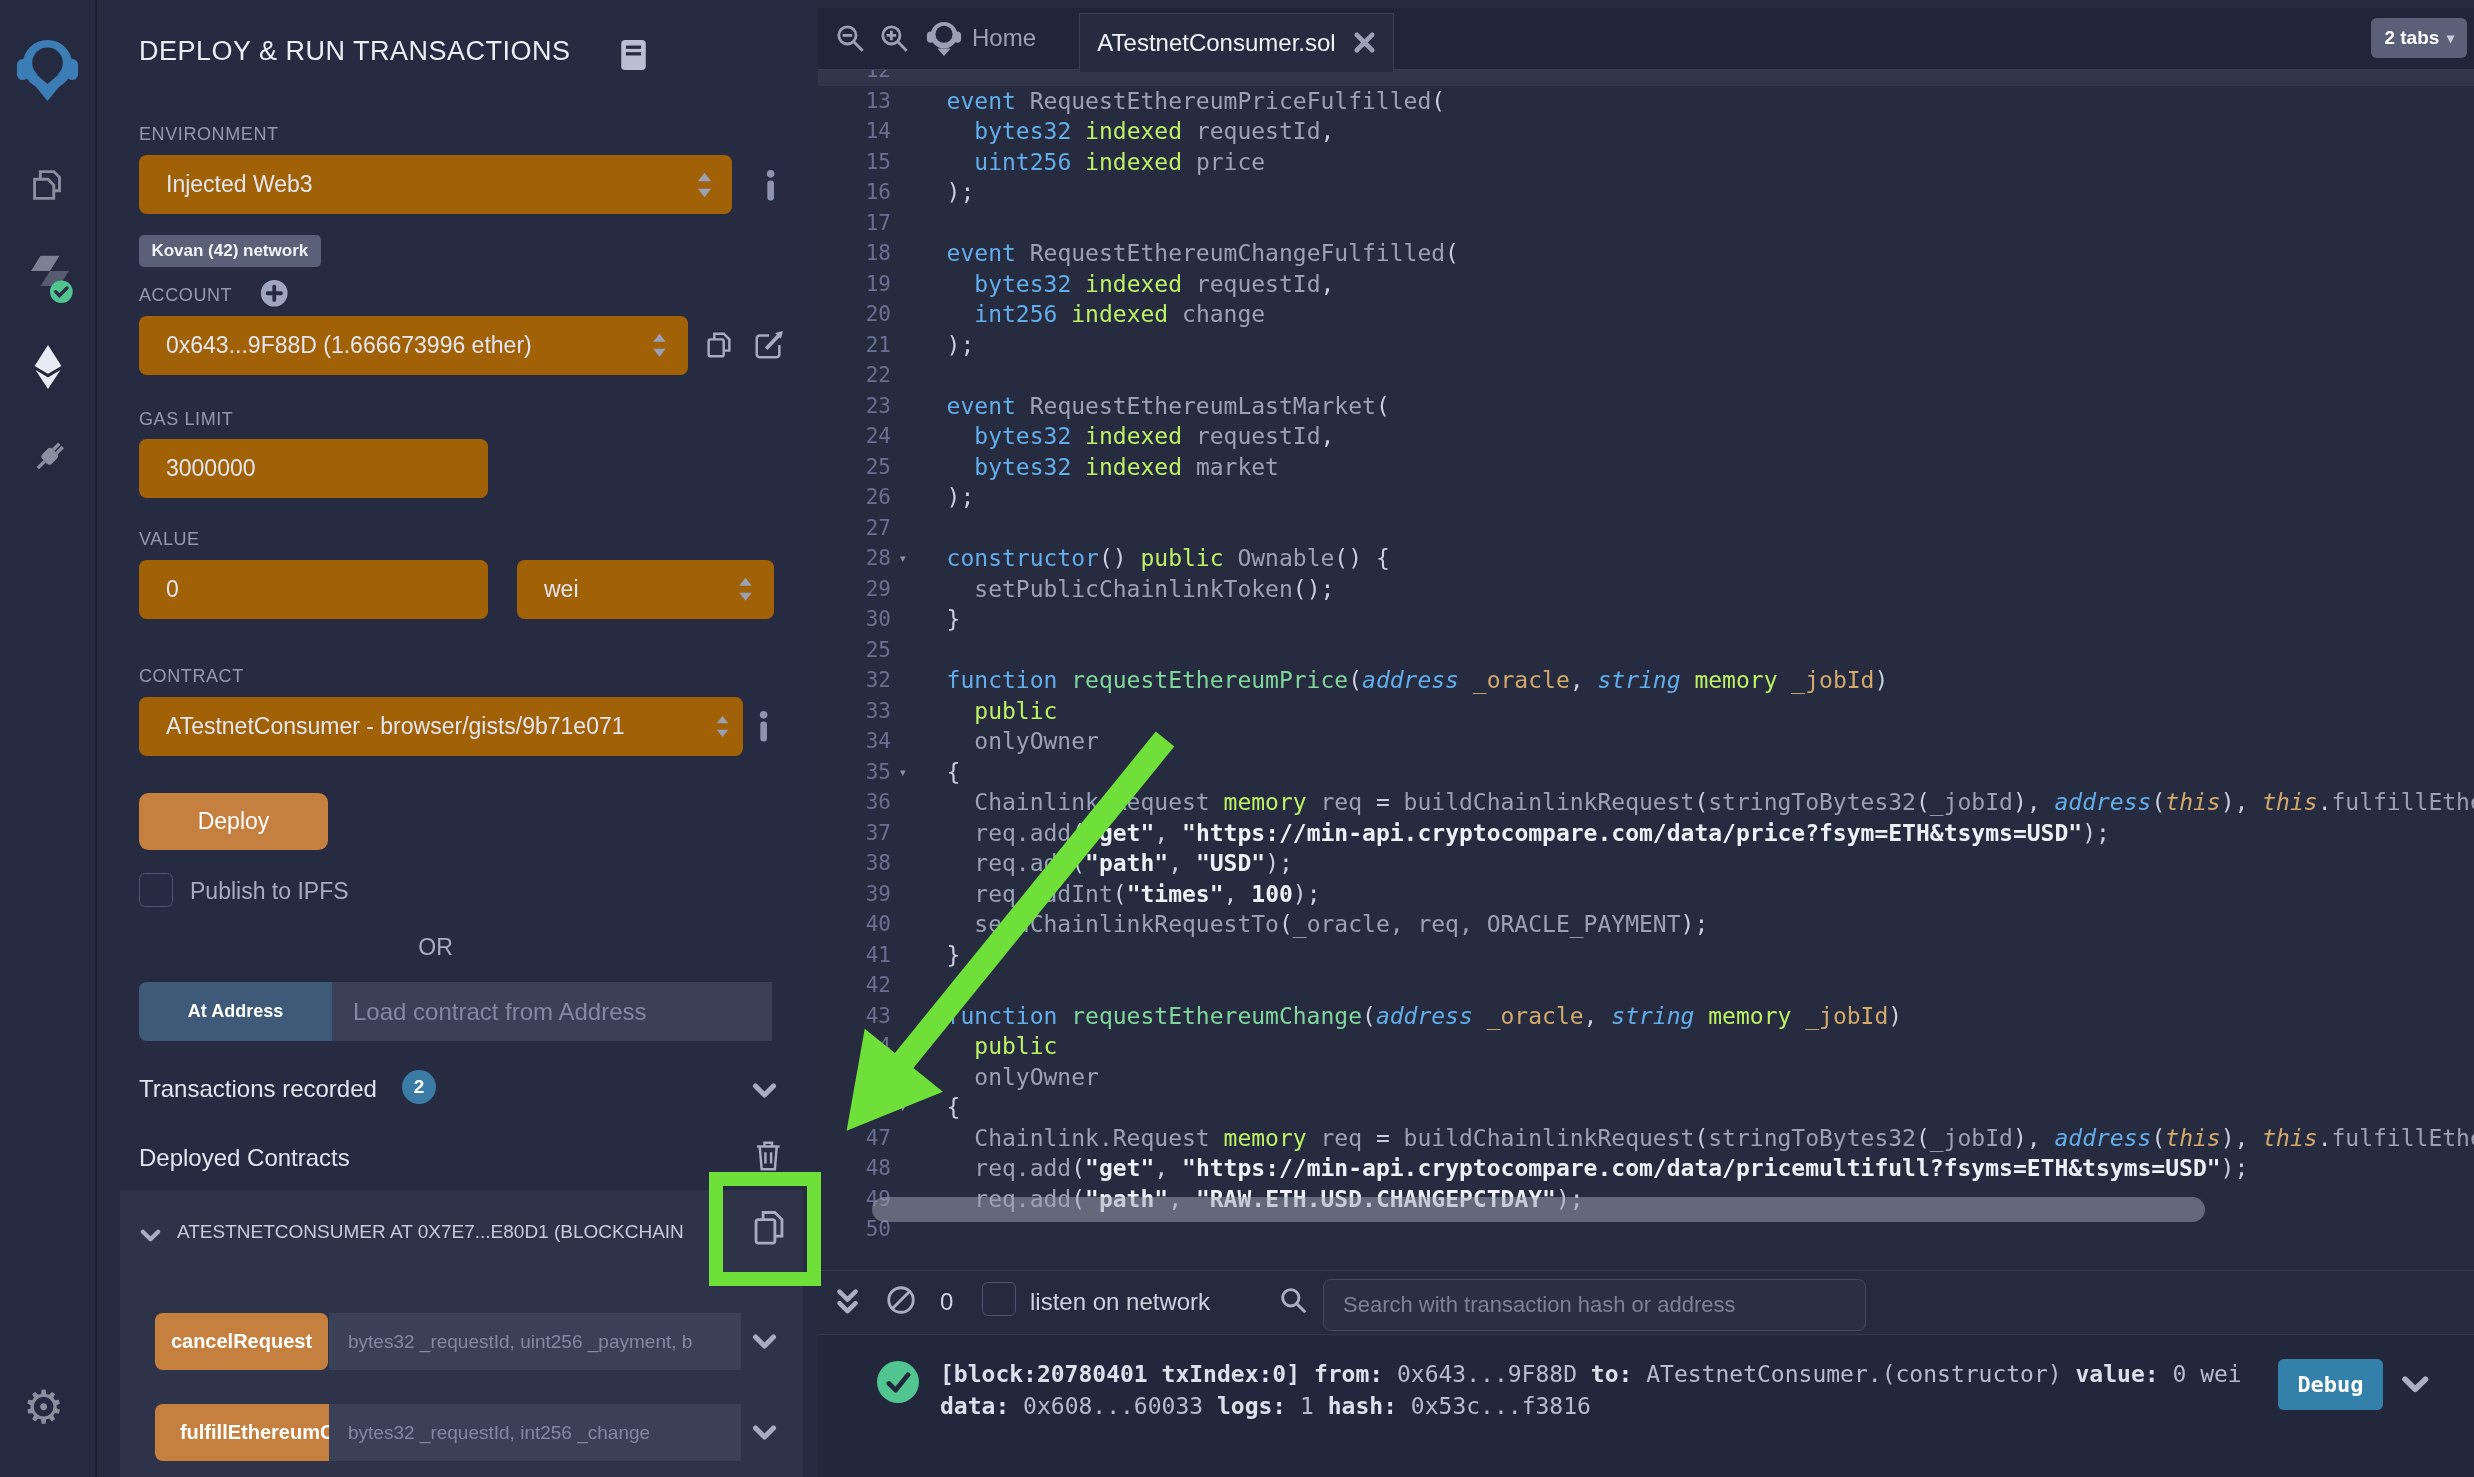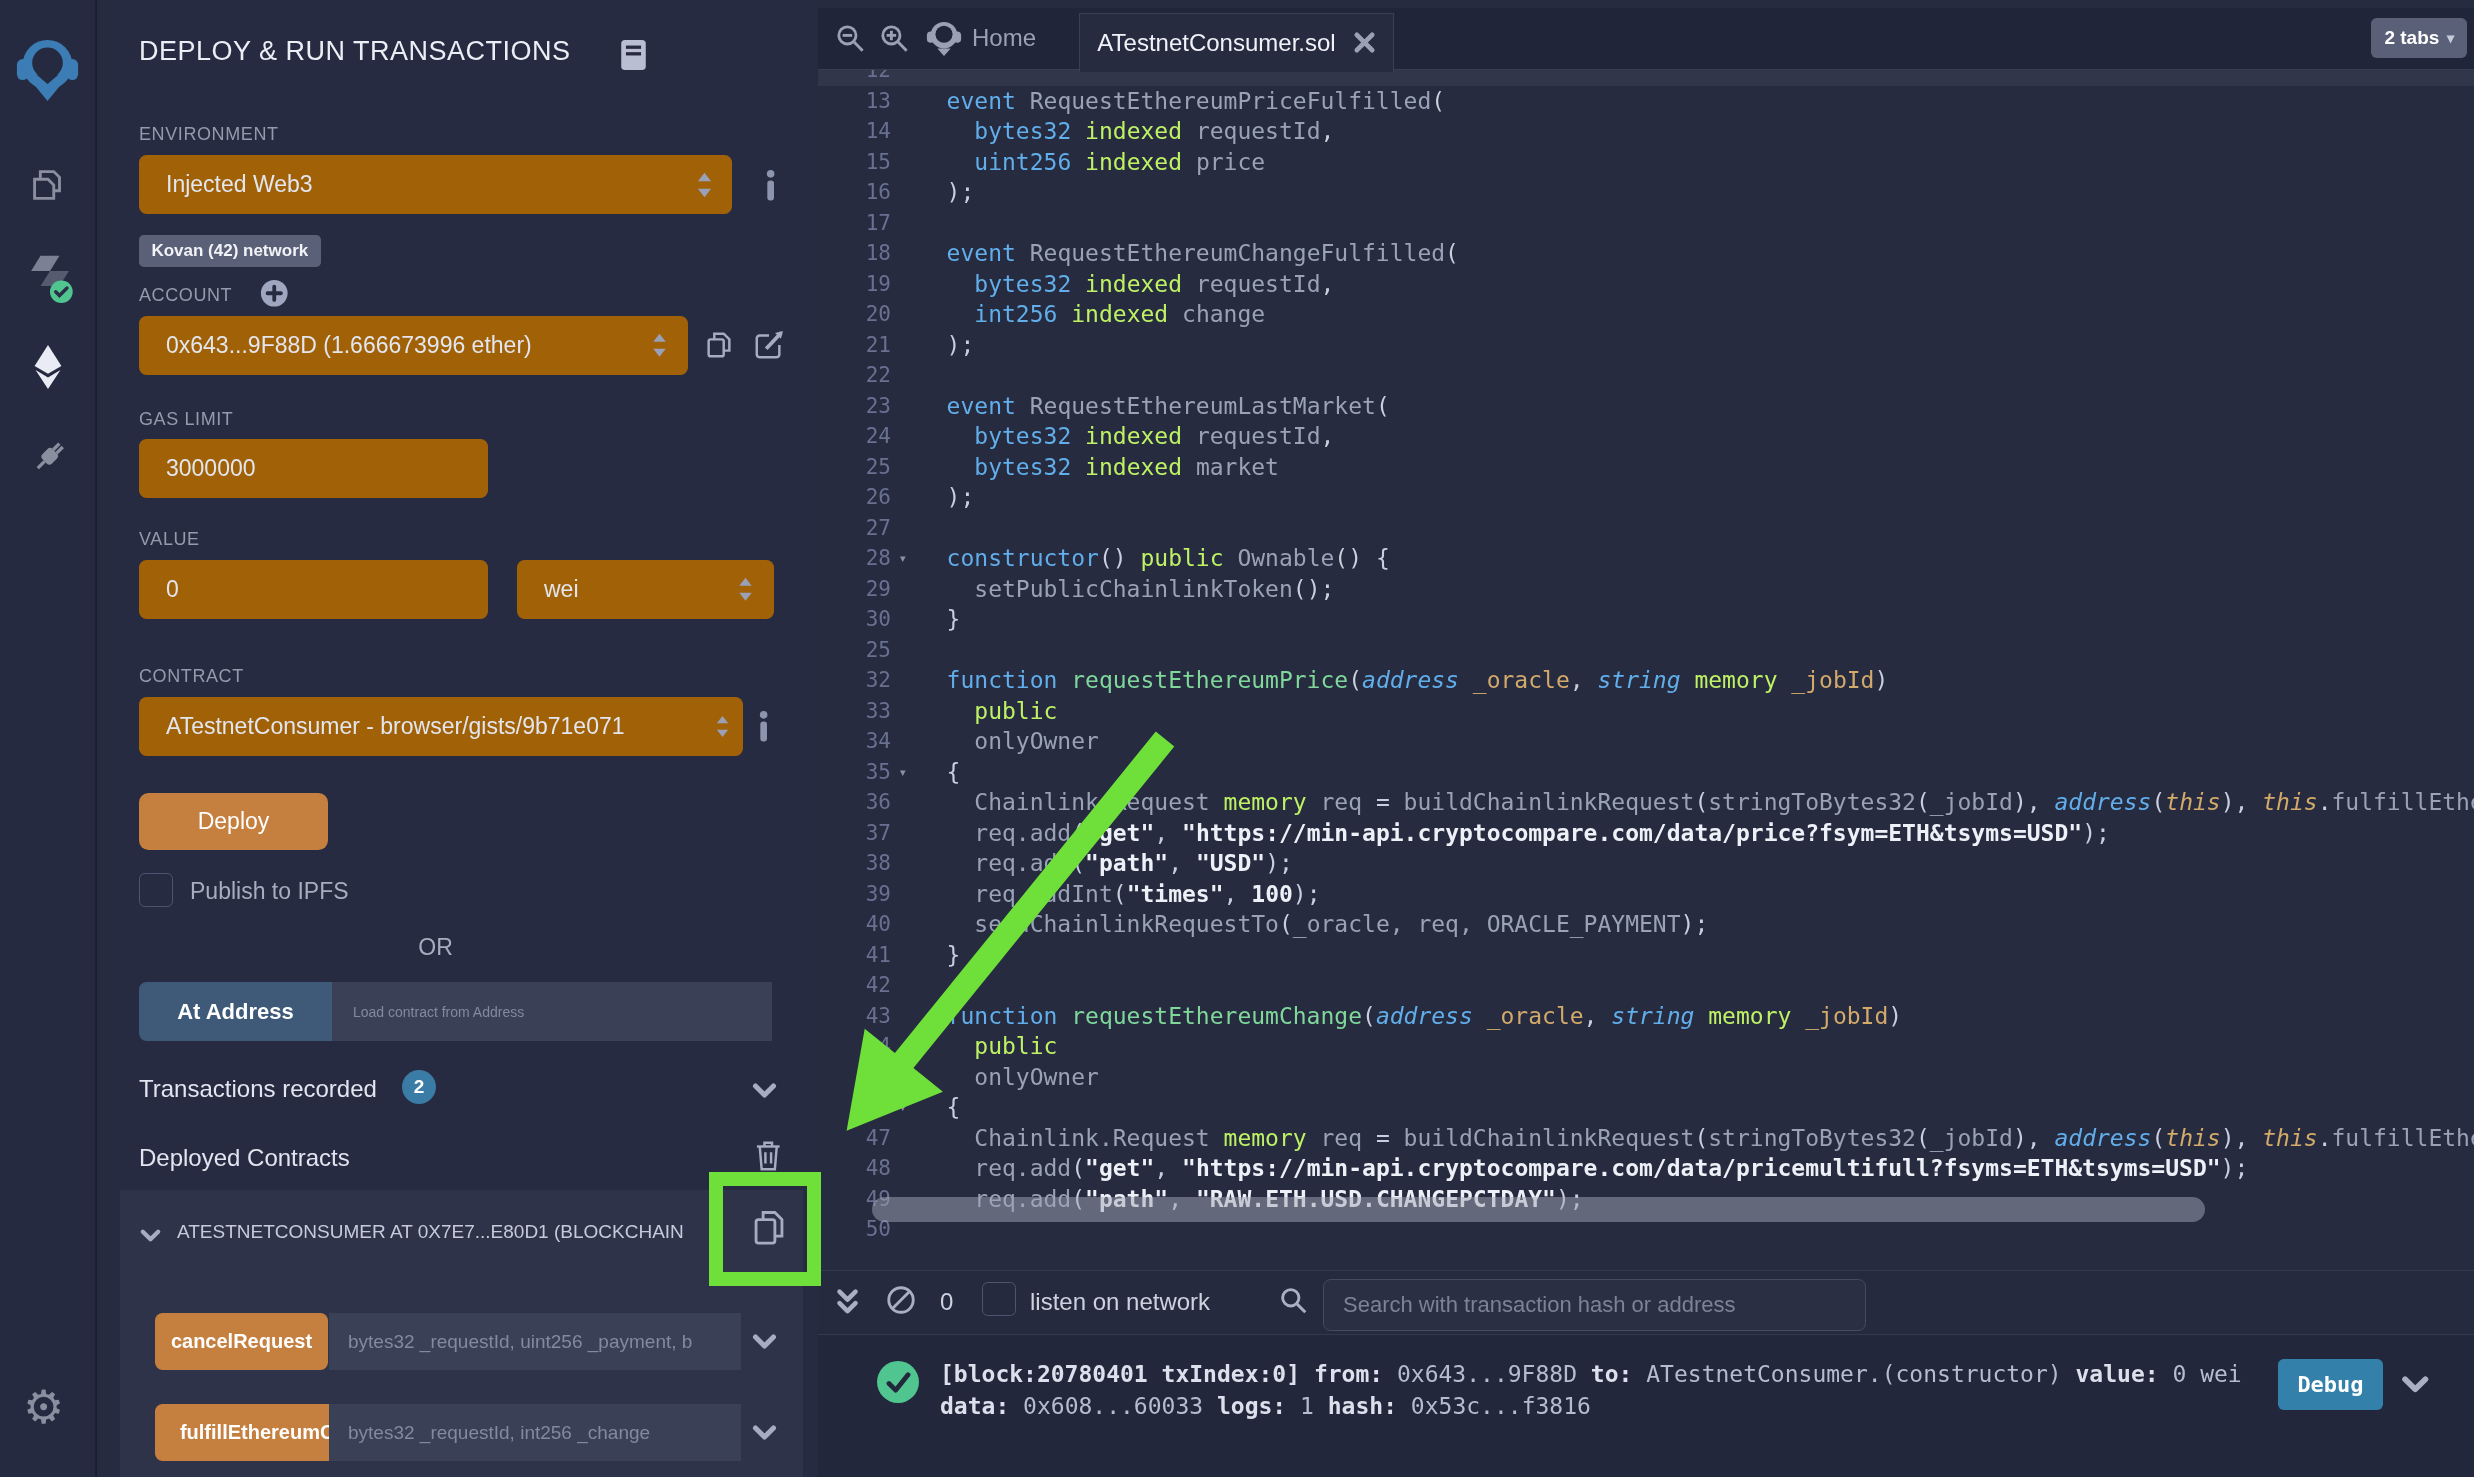--- a/index.html
+++ b/index.html
@@ -24,21 +24,21 @@
         font-size:23px;font-family:"Liberation Sans",sans-serif;padding-left:27px;width:100%;}
   .spin{width:25px;margin-right:15.3px;color:#9aa0b8;flex:none;}
   .badge-net{position:absolute;left:42px;top:235px;height:32px;padding:0 12.4px;background:var(--gray-badge);
         border-radius:4.8px;font-size:17px;font-weight:bold;color:#f2f3f7;display:flex;align-items:center;}
   .btn{position:absolute;border-radius:9.5px;display:flex;align-items:center;justify-content:center;
        color:#fff;font-size:23px;}
   .chk{position:absolute;width:32px;height:32px;border:1.9px solid #4d5370;border-radius:5.7px;background:transparent;}
   .ortext{position:absolute;left:42px;top:934px;width:593px;text-align:center;font-size:23px;color:#a6adc0;}
   .atinput{position:absolute;background:#3a4157;display:flex;align-items:center;}
   .atinput input{background:transparent;border:none;outline:none;width:100%;padding-left:21px;
-       font-size:14px;color:#86efac;font-family:"Liberation Sans",sans-serif;}
+       font-size:24px;color:#86efac;font-family:"Liberation Sans",sans-serif;}
   .atinput input::placeholder{color:#8289a0;}
   .rowtext{position:absolute;font-size:24px;color:#e2e5ef;}
   .cbadge{position:absolute;width:34px;height:34px;border-radius:50%;background:var(--badge-blue);
        color:#fff;font-size:19px;font-weight:bold;display:flex;align-items:center;justify-content:center;}
   .card{position:absolute;left:23px;top:1190px;width:683px;height:288px;background:#2e3349;}
   .cardlabel{position:absolute;left:80px;top:1221px;width:557px;font-size:19px;color:#c6cbdb;
        white-space:nowrap;overflow:hidden;}
   .fbtn{position:absolute;width:173px;height:57px;background:var(--orange);border-radius:7.6px;
        display:flex;align-items:center;justify-content:center;font-size:20px;font-weight:bold;color:#fff;}
   .finp{position:absolute;left:232px;width:412px;height:57px;background:#3a4157;display:flex;align-items:center;}
@@ -238,21 +238,21 @@
   </span>
 
   <div class="btn" style="left:42px;top:793px;width:189px;height:57px;background:var(--orange);">Deploy</div>
 
   <div class="chk" style="left:42px;top:873px;"></div>
   <div class="abs" style="left:93px;top:878px;font-size:23px;color:#a6adc0;">Publish to IPFS</div>
 
   <div class="ortext">OR</div>
 
   <div class="btn" style="left:42px;top:982px;width:193px;height:59px;background:var(--at-blue);
-       border-radius:7.6px 0 0 7.6px;font-weight:bold;font-size:22px;">At Address</div>
+       border-radius:7.6px 0 0 7.6px;font-weight:bold;font-size:18px;">At Address</div>
   <div class="atinput" style="left:235px;top:982px;width:440px;height:59px;">
     <input placeholder="Load contract from Address" style="">
   </div>
 
   <div class="rowtext" style="left:42px;top:1075px;">Transactions recorded</div>
   <div class="cbadge" style="left:305px;top:1070px;">2</div>
   <span class="abs icn" style="left:654px;top:1077px;">
     <svg width="27" height="27" viewBox="0 0 24 24" fill="none" stroke="currentColor" stroke-width="4.5" stroke-linecap="round" stroke-linejoin="round">
         <path d="M4 8l8 8 8-8"></path>
       </svg>

